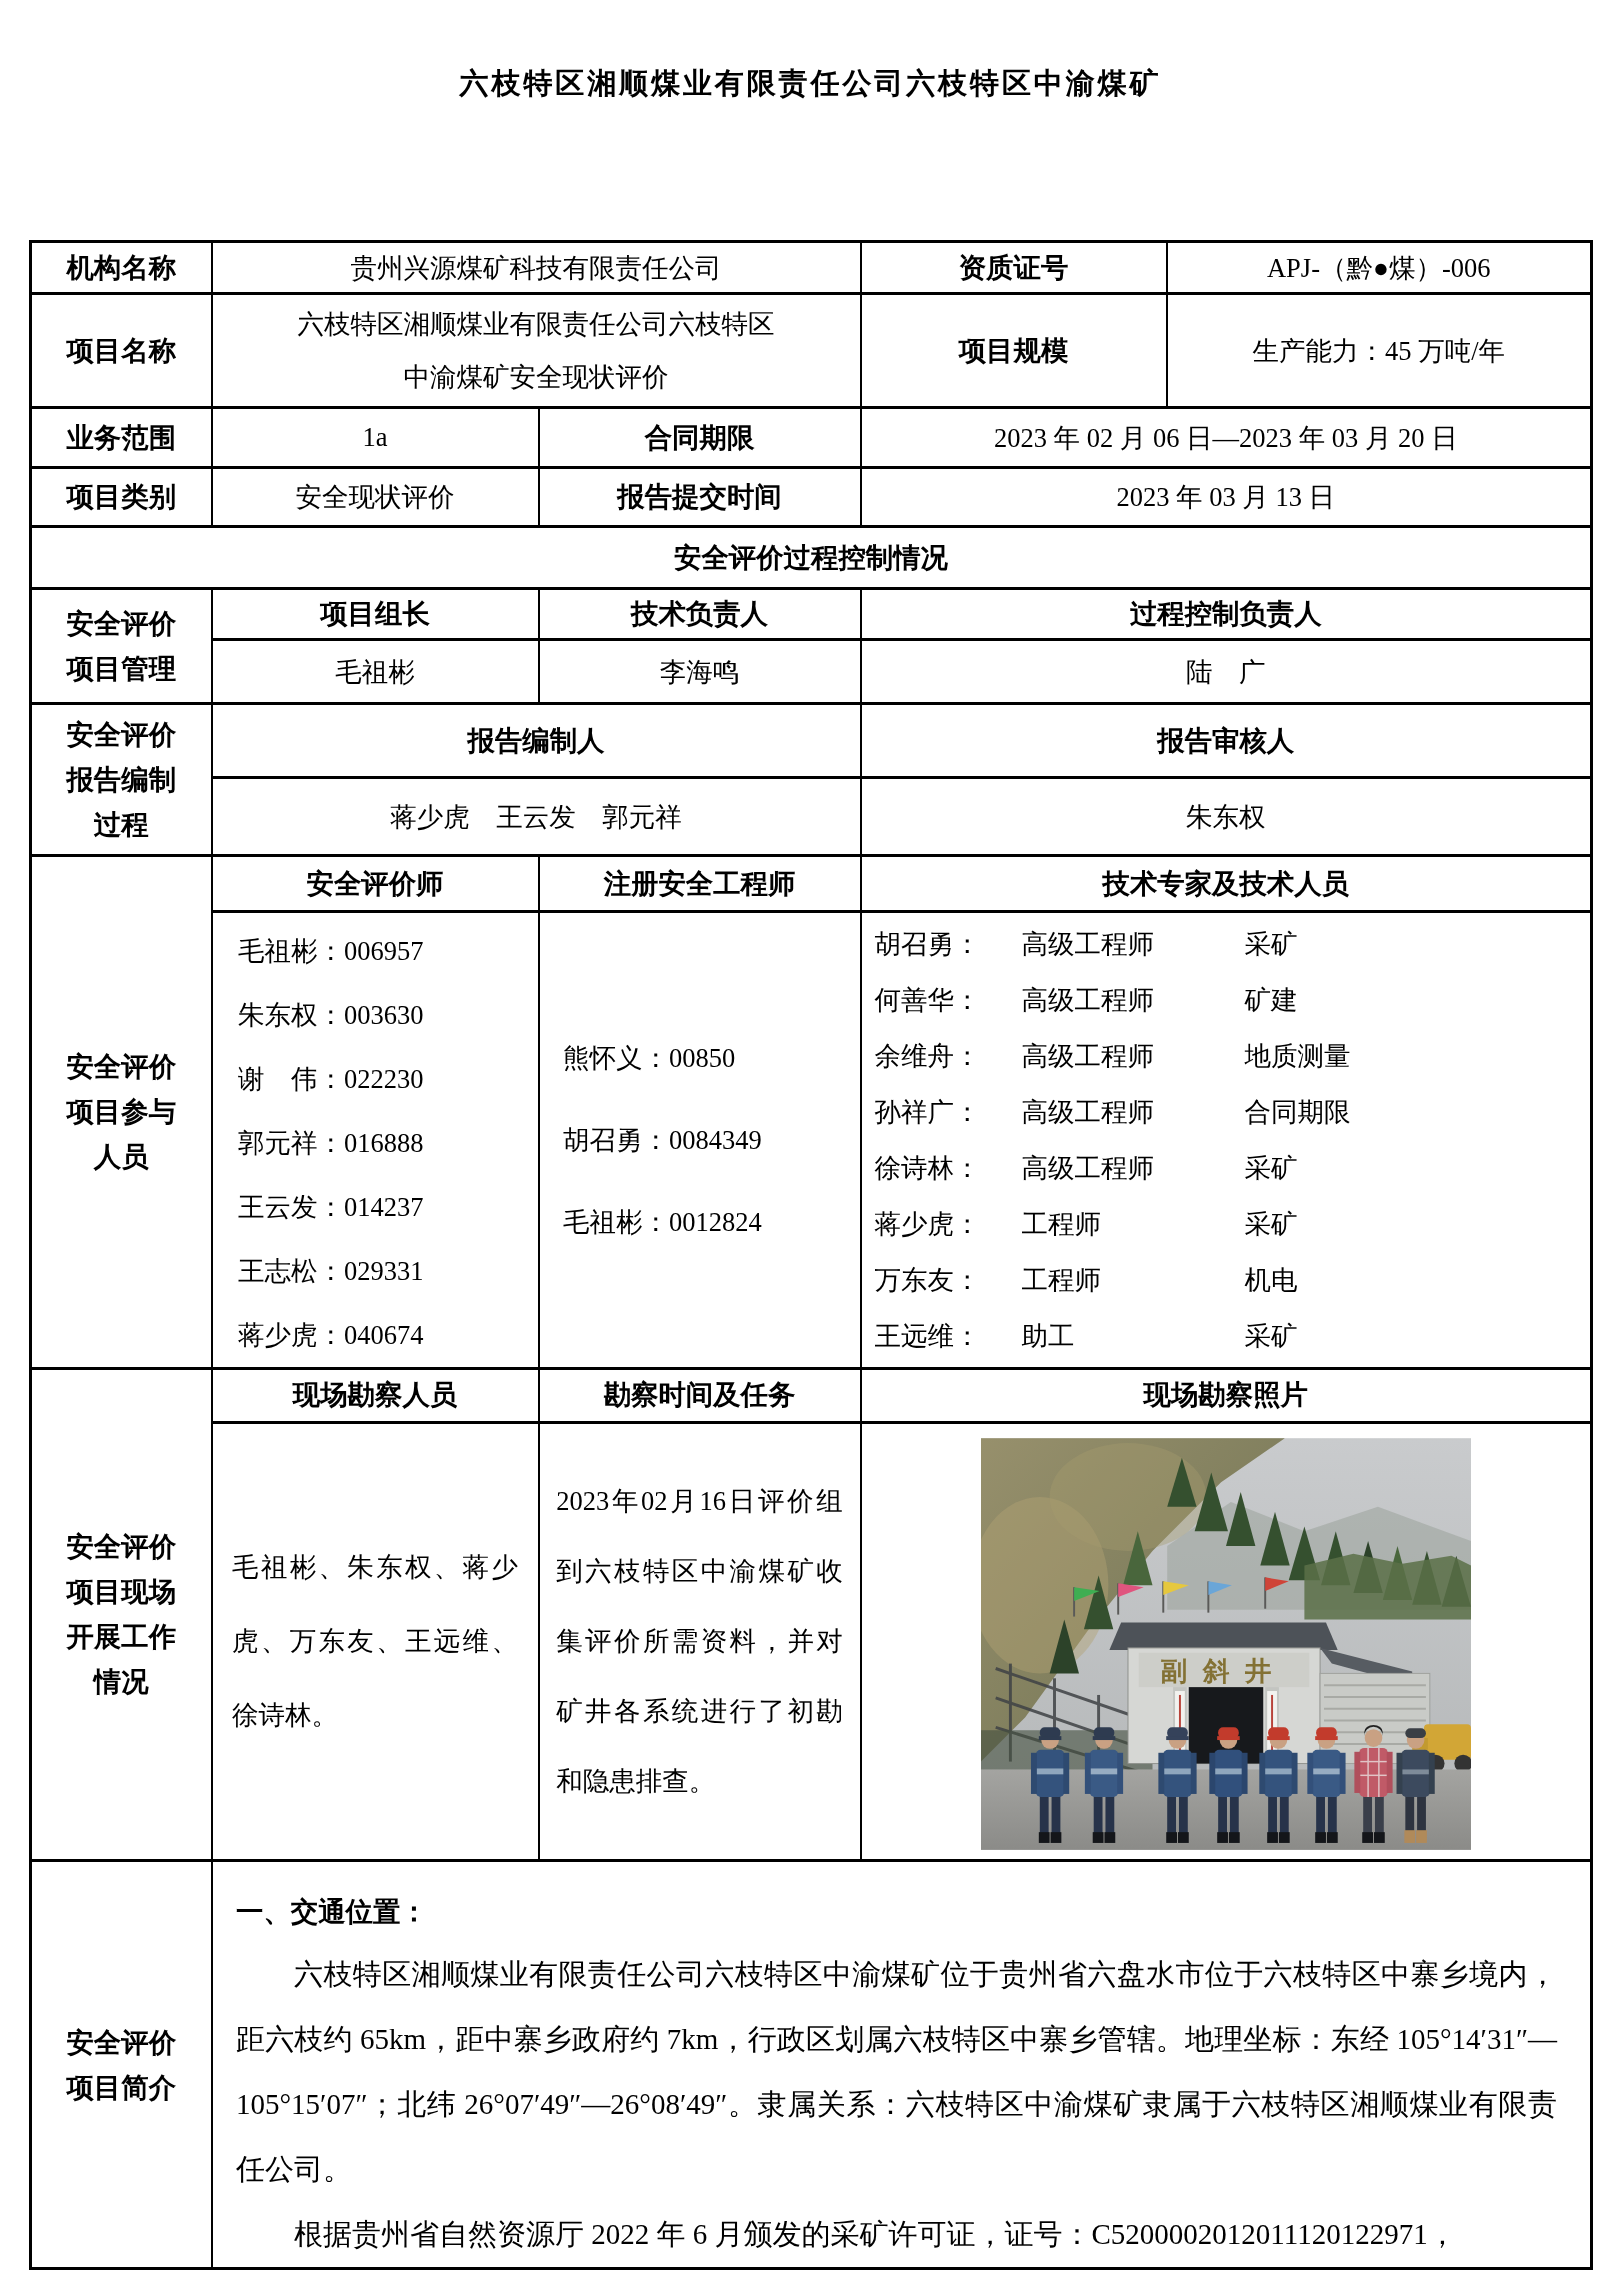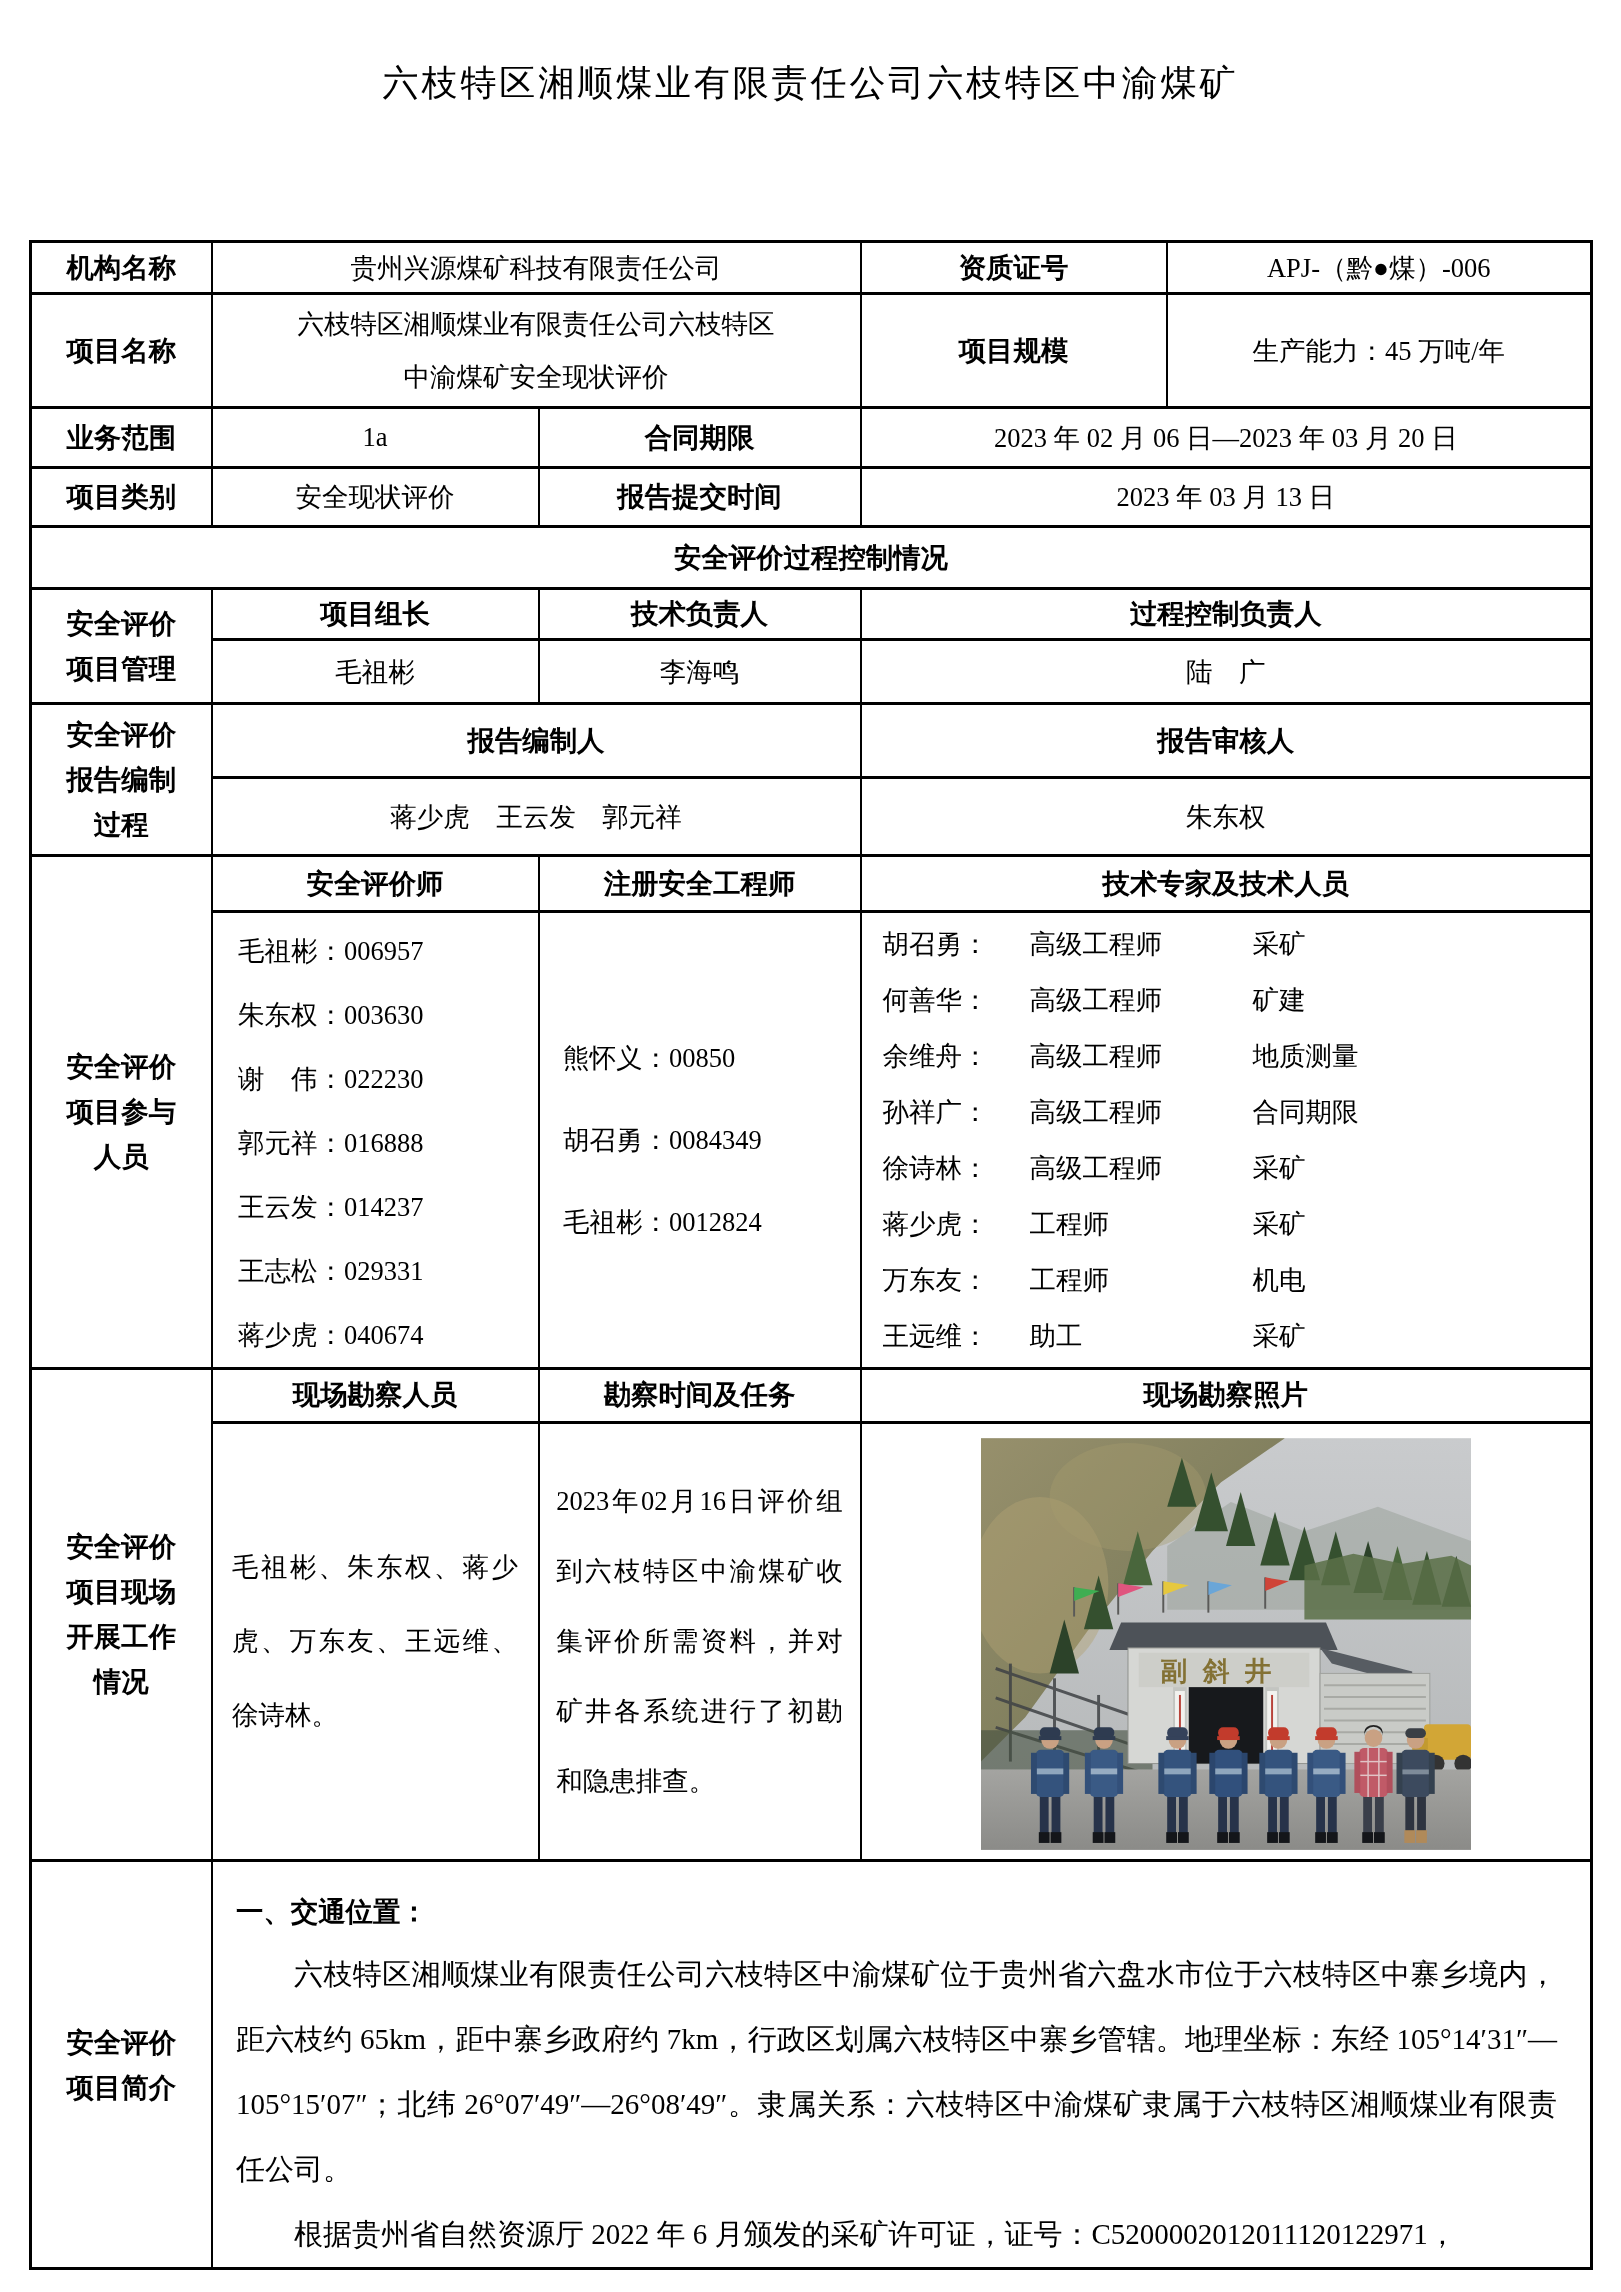--- a/index.html
+++ b/index.html
@@ -1,35 +1,35 @@
 <!DOCTYPE html>
 <html><head>
 <meta charset="utf-8">
 <style>
   html,body{margin:0;padding:0;background:#e8e8e8;}
   .page{position:relative;width:1621px;height:2293px;background:#ffffff;color:#000;
         font-family:"Liberation Serif",serif;overflow:hidden;}
   .title-block{position:absolute;top:45px;left:0;width:100%;text-align:center;
-        font-family:"Liberation Sans",sans-serif;font-weight:400;font-size:36px;
+        font-family:"Liberation Sans",sans-serif;font-weight:700;font-size:29px;
         line-height:76px;letter-spacing:2.9px;}
   table.main{position:absolute;top:240px;left:29px;width:1562px;border-collapse:collapse;
         table-layout:fixed;border:3.9px solid #000;}
   td{border:2px solid #000;border-top-width:3.9px;border-bottom-width:3.9px;
      text-align:center;vertical-align:middle;font-size:26.5px;padding:0;overflow:hidden;}
   td.hd{font-family:"Liberation Sans",sans-serif;font-weight:700;font-size:27.4px;}
   td.val{font-family:"Liberation Serif",serif;}
   .stack div{line-height:45px;font-family:"Liberation Sans",sans-serif;font-weight:700;font-size:27.4px;}
   .two-line div{line-height:53px;}
   
   td.list{vertical-align:middle;text-align:left;}
   .ev-list{padding:5.9px 0 0 25.5px;}
   .ev-list div{line-height:64px;white-space:nowrap;}
   .eng-list{padding-left:23.5px;font-family:Liberation Serif, serif;}
   .eng-list div{line-height:82px;white-space:nowrap;}
-  .exp-list{padding-left:21px;}
+  .exp-list{padding-left:13px;}
   .exp-row{display:flex;align-items:center;height:56px;white-space:nowrap;}
   .exp-name{width:147px;text-align:left;}
   .exp-title{width:223px;text-align:left;}
   .exp-field{text-align:left;}
   
   .surveyors{padding:0 19.6px;text-align:justify;line-height:74px;}
   .task{padding:0 16.7px;text-align:justify;line-height:70px;}
   .photo-wrap{padding-top:12.7px;text-align:center;}
   
   td.intro-cell{vertical-align:top;text-align:left;padding:19.6px 33px 0 23.5px;}

